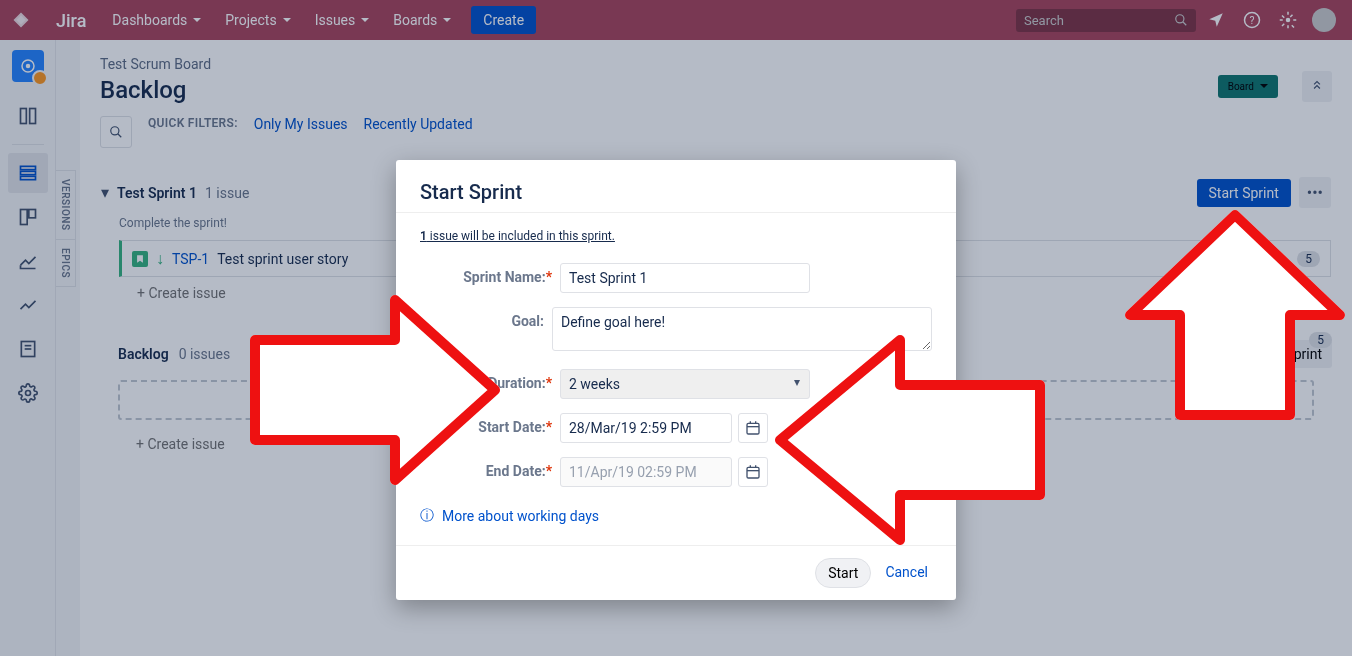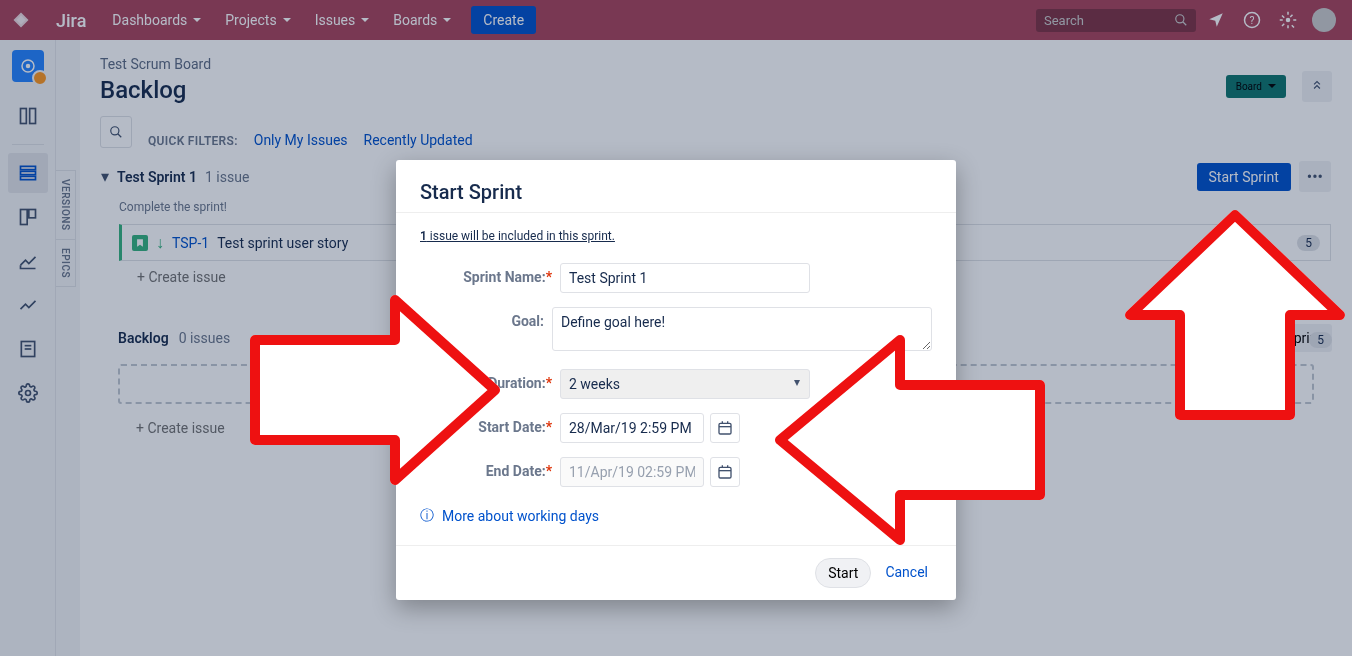--- a/index.html
+++ b/index.html
@@ -6,21 +6,21 @@
 body { width: 1352px; height: 656px; overflow: hidden; position: relative; background: #f4f5f7; }
 
 
 .topnav { height: 40px; background: #a9445b; display: flex; align-items: center; padding: 0 12px; color: #fff; }
 .topnav .logo { display: flex; align-items: center; font-size: 18px; font-weight: 500; margin-right: 16px; gap: 22px; }
 .topnav .logo svg { margin-right: 4px; }
 .topnav .nav-items { display: flex; gap: 4px; }
 .topnav .nav-item { padding: 6px 10px; font-size: 14px; cursor: pointer; display: flex; align-items: center; gap: 4px; border-radius: 3px; }
 .topnav .create-btn { background: #0052cc; padding: 6px 12px; border-radius: 3px; font-size: 14px; cursor: pointer; margin-left: 6px; }
 .topnav .spacer { flex: 1; }
-.topnav .search { background: rgba(0,0,0,0.25); border-radius: 3px; padding: 4px 8px; display: flex; align-items: center; width: 160px; color: #ccc; font-size: 13px; }
+.topnav .search { background: rgba(0,0,0,0.25); border-radius: 3px; padding: 4px 8px; display: flex; align-items: center; width: 180px; color: #ccc; font-size: 13px; }
 .topnav .search span { flex: 1; }
 .topnav .icon-btn { width: 32px; height: 32px; display: flex; align-items: center; justify-content: center; cursor: pointer; border-radius: 50%; margin-left: 4px; }
 .topnav .avatar { width: 24px; height: 24px; border-radius: 50%; background: #ccc; }
 
 
 .leftrail { position: absolute; left: 0; top: 40px; bottom: 0; width: 56px; background: #f4f5f7; border-right: 1px solid #e2e4e9; display: flex; flex-direction: column; align-items: center; padding-top: 10px; gap: 4px; }
 .leftrail .proj-icon { width: 32px; height: 32px; border-radius: 4px; background: #2684ff; display:flex; align-items:center; justify-content:center; position:relative; margin-bottom: 10px;}
 .leftrail .proj-icon::after { content:''; position:absolute; bottom:-4px; right:-4px; width:12px;height:12px;border-radius:50%;background:#ff991f;border:2px solid #f4f5f7;}
 .leftrail .rail-btn { width: 40px; height: 40px; display: flex; align-items: center; justify-content: center; cursor: pointer; border-radius: 3px; color: #42526e; }
 .leftrail .rail-btn.active { background: #e2e4e9; color:#0052cc; }
@@ -28,24 +28,24 @@
 
 
 .vtabs { position: absolute; left: 56px; top: 40px; bottom: 0; width: 24px; background: #f4f5f7;}
 .vtabs .vtab { writing-mode: vertical-rl; text-orientation: mixed; font-size: 10px; font-weight:600; color: #6b778c; padding: 8px 4px; cursor: pointer; letter-spacing: 0.5px; border-right:1px solid #dfe1e6;border-bottom:1px solid #dfe1e6;}
 .vtabs .vtab:first-child{border-top:1px solid #dfe1e6; margin-top:130px;}
 
 
 .main { position: absolute; left: 80px; top: 40px; right: 0; bottom: 0; background: #fff; padding: 16px 20px; overflow:hidden;}
 .main .breadcrumb { font-size: 14px; color: #5e6c84; margin-bottom: 4px; }
 .main .page-title { font-size: 24px; font-weight: 500; color: #172b4d; margin-bottom: 12px; }
-.main .header-row { display:flex; align-items:center; gap:16px;}
+.main .header-row { display:flex; align-items:center; gap:24px;}
 .main .board-btn { padding:6px 10px; background:#0f766e; border-radius:3px; font-size:10px; display:flex;align-items:center;gap:4px;cursor:pointer;}
 .main .expand-btn { padding:6px 8px; background:#f0f1f4; border-radius:3px; cursor:pointer;}
-.main .filters-row { display: flex; align-items: flex-end; gap: 16px; margin-bottom: 4px; }
+.main .filters-row { display: flex; align-items: flex-start; gap: 16px; margin-bottom: 20px; }
 .main .search-small { width: 32px; height: 32px; border: 1px solid #dfe1e6; border-radius: 3px; display: flex; align-items: center; justify-content: center; cursor: pointer; color:#42526e;}
 .main .filter-label { font-size: 12px; font-weight: 600; color: #6b778c; letter-spacing: 0.3px;}
 .main .filter-link { font-size: 14px; color: #0052cc; cursor: pointer; }
 
 .sprint-block { border:1px solid transparent; padding:0 0 20px 0;}
 .sprint-header { display: flex; align-items: center; gap: 8px; padding: 8px 0; }
 .sprint-header .chev { color:#42526e; cursor:pointer;}
 .sprint-header .sprint-name { font-size: 14px; font-weight: 600; color: #172b4d; }
 .sprint-header .issue-count { font-size: 14px; color: #6b778c; }
 .sprint-header .sp-spacer {flex:1;}
@@ -79,21 +79,21 @@
 .modal-info { font-size: 12px; color: #172b4d; margin-bottom: 20px; text-decoration: underline;}
 .modal-info strong{font-weight:600;}
 .form-row { display: flex; align-items: flex-start; margin-bottom: 14px; }
 .form-row label { width: 140px; text-align: right; font-size: 14px; color: #6b778c; padding-right: 8px; padding-top: 6px; font-weight: bold;}
 .form-row label .req{color:#de350b;}
 .form-row .control { flex: 0 0 250px; }
 .form-row input[type=text], .form-row select, .form-row textarea { width: 100%; border:1px solid #dfe1e6; border-radius:3px; padding:6px 8px; font-size:14px; font-family:inherit; color:#172b4d;}
 .form-row textarea{resize:vertical; height:44px;}
 .form-row input[disabled]{color:#97a0af;}
 .form-row .date-wrap{display:flex;gap:6px;align-items:center;}
-.form-row .date-wrap input{width:144px;}
+.form-row .date-wrap input{width:172px;}
 .form-row .cal-btn{border:1px solid #dfe1e6;border-radius:3px;width:30px;height:30px;display:flex;align-items:center;justify-content:center;cursor:pointer;color:#42526e;}
 .working-days { font-size:14px; color:#172b4d; display:flex; align-items:center; gap:8px; margin-top:20px;}
 .working-days .info-ico{color:#0052cc;}
 .working-days a{color:#0052cc; cursor:pointer;}
 .modal-footer { border-top:1px solid #eee; padding:12px 24px; display:flex; justify-content:flex-end; gap:10px;}
 .modal-footer .start-btn{background:#f0f1f4;padding:6px 12px;border-radius:15px;font-size:14px;cursor:pointer;border:1px solid #dfe1e6;}
 .modal-footer .cancel-link{color:#0052cc;font-size:14px;cursor:pointer;padding:6px 4px;}
 
 
 .arrow { position:absolute; z-index:100; pointer-events:none;}

